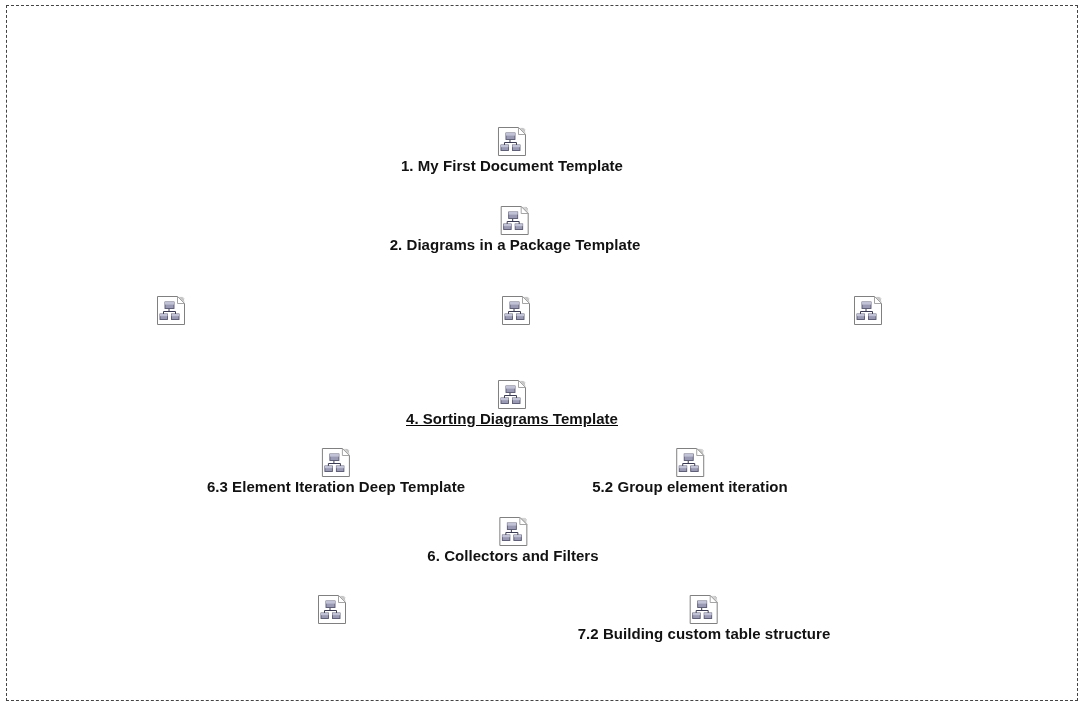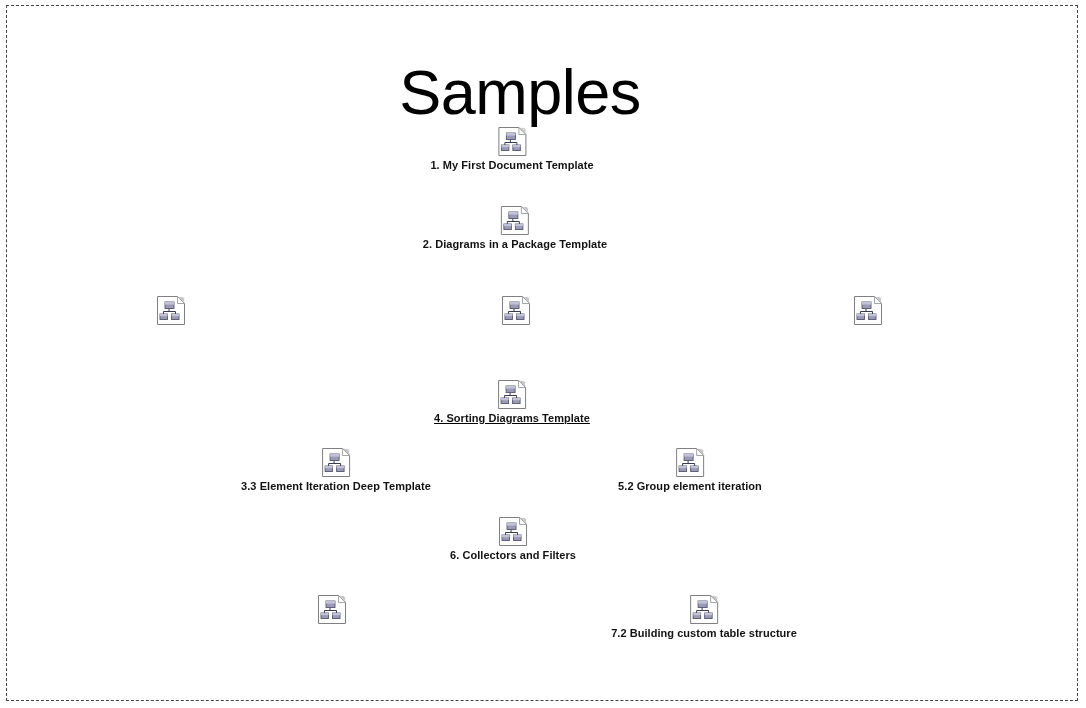--- a/index.html
+++ b/index.html
@@ -60,35 +60,34 @@
   .item .icon-wrap {
     display: block;
     margin: 0 auto 2px auto;
     width: 30px;
     height: 31px;
     line-height: 0;
   }
   .item .caption {
     display: block;
     font-family: "Liberation Sans", sans-serif;
-    font-size: 11px;
+    font-size: 15px;
     line-height: 13px;
     font-weight: bold;
     color: #121212;
     letter-spacing: 0.05px;
   }
 </style>
 </head>
 <body>
 
 <div id="page">
 
   <div id="page-frame"></div>
 
-  <h1 id="page-title">Samples</h1>
 
   <div id="items-layer">
       <div class="item" style="left: 512px; top: 126px;">
         <span class="icon-wrap"><svg width="30" height="31" viewBox="0 0 30 31">
             <use href="#doc-diagram-symbol"></use>
           </svg></span>
         <span class="caption">1. My First Document Template</span>
       </div>
       <div class="item" style="left: 515px; top: 205px;">
         <span class="icon-wrap"><svg width="30" height="31" viewBox="0 0 30 31">
@@ -114,21 +113,21 @@
       <div class="item" style="left: 512px; top: 379px; text-decoration: underline;">
         <span class="icon-wrap"><svg width="30" height="31" viewBox="0 0 30 31">
             <use href="#doc-diagram-symbol"></use>
           </svg></span>
         <span class="caption">4. Sorting Diagrams Template</span>
       </div>
       <div class="item" style="left: 336px; top: 447px;">
         <span class="icon-wrap"><svg width="30" height="31" viewBox="0 0 30 31">
             <use href="#doc-diagram-symbol"></use>
           </svg></span>
-        <span class="caption">3.3 Element Iteration Deep Template</span>
+        <span class="caption">6.3 Element Iteration Deep Template</span>
       </div>
       <div class="item" style="left: 690px; top: 447px;">
         <span class="icon-wrap"><svg width="30" height="31" viewBox="0 0 30 31">
             <use href="#doc-diagram-symbol"></use>
           </svg></span>
         <span class="caption">5.2 Group element iteration</span>
       </div>
       <div class="item" style="left: 513px; top: 516px;">
         <span class="icon-wrap"><svg width="30" height="31" viewBox="0 0 30 31">
             <use href="#doc-diagram-symbol"></use>

